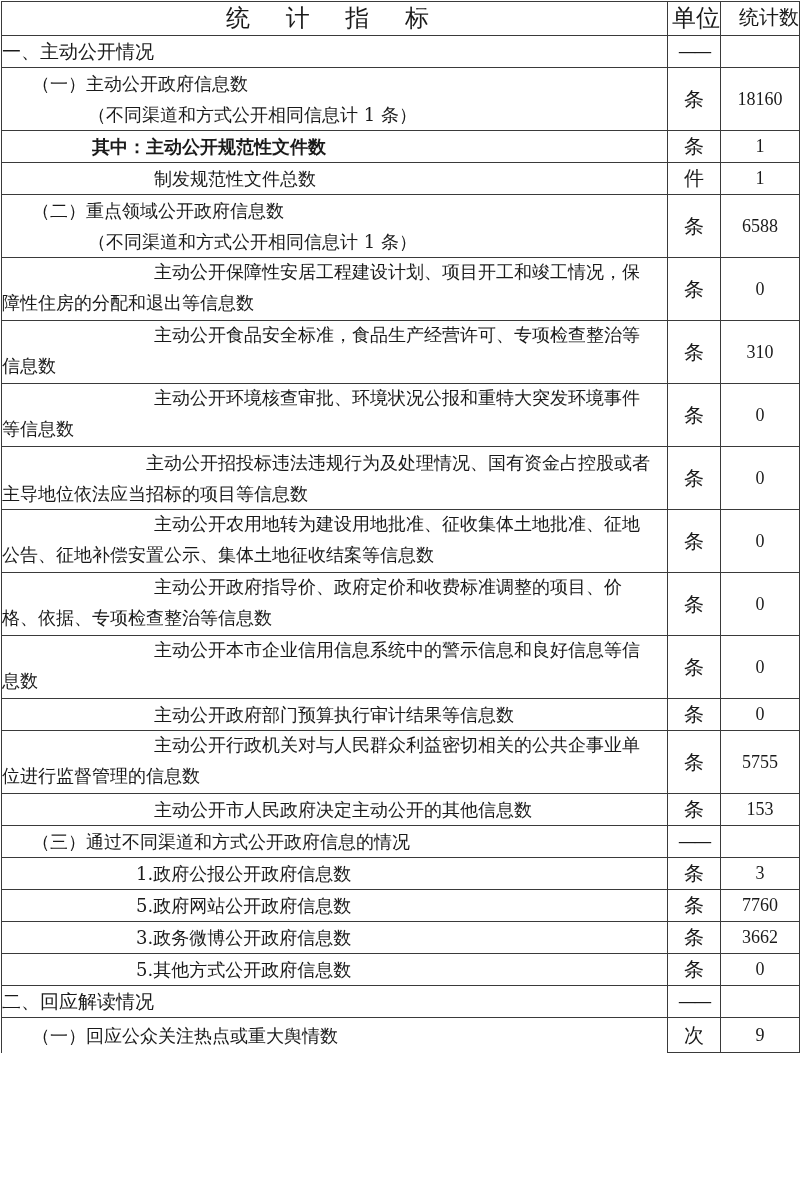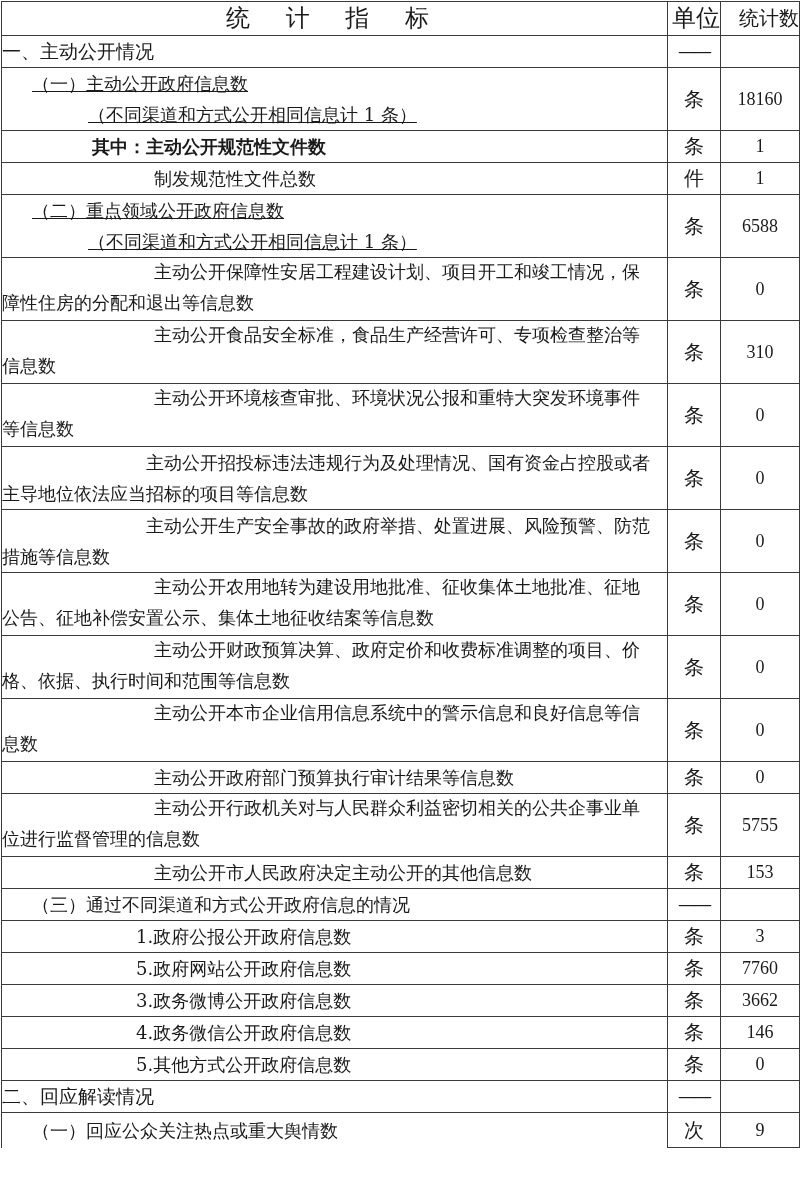--- a/index.html
+++ b/index.html
@@ -15,40 +15,40 @@
   .cnt { text-align: center; font-size: 18px; font-family: "Liberation Serif", "DejaVu Serif", serif; }
   .sec { font-family: "DejaVu Sans", "Liberation Sans", sans-serif; font-size: 19px; }
   .dash { letter-spacing: -2px; font-size: 18px; }
   .ind1 { padding-left: 30px; }
   .ind1b { padding-left: 86px; }
   .ind2 { padding-left: 90px; font-weight: bold; }
   .ind3 { padding-left: 152px; margin-top: 14px; }
   .ind3w { text-indent: 152px; padding-right: 12px; font-family: Liberation Mono, monospace; }
   .ind3x { text-indent: 144px; }
   .ind4 { padding-left: 134px; }
-  .txt { display: block; text-decoration: underline; }
+  .txt { display: block; }
   .r1 td { height: 31px; }
   .r2 td { height: 62px; }
   .bottom-cut { height: 35px; }
 </style>
 </head>
 <body>
 
 <table>
   <colgroup>
       <col class="c1">
       <col class="c2">
       <col class="c3">
     </colgroup>
 
   <tbody>
       <tr class="hdr">
     <td class="title">统 计 指 标</td>
     <td class="unit">单位</td>
-    <td class="cnt" style="font-size:20px;font-family:Liberation Sans, sans-serif;">统计数</td>
+    <td class="cnt" style="font-size:20px;font-family:Liberation Mono, monospace;">统计数</td>
   </tr>
 
   <tr class="r1">
     <td class="sec">一、主动公开情况</td>
     <td class="unit dash">——</td>
     <td class="cnt"></td>
   </tr>
 
   <tr class="r2">
     <td>
@@ -98,34 +98,29 @@
     <td class="unit">条</td>
     <td class="cnt">0</td>
   </tr>
 
   <tr class="r2">
     <td class="ind3x">主动公开招投标违法违规行为及处理情况、国有资金占控股或者主导地位依法应当招标的项目等信息数</td>
     <td class="unit">条</td>
     <td class="cnt">0</td>
   </tr>
 
-  <tr class="r2">
-    <td class="ind3x">主动公开生产安全事故的政府举措、处置进展、风险预警、防范措施等信息数</td>
-    <td class="unit">条</td>
-    <td class="cnt">0</td>
-  </tr>
 
   <tr class="r2">
     <td class="ind3w">主动公开农用地转为建设用地批准、征收集体土地批准、征地公告、征地补偿安置公示、集体土地征收结案等信息数</td>
     <td class="unit">条</td>
     <td class="cnt">0</td>
   </tr>
 
   <tr class="r2">
-    <td class="ind3w">主动公开财政预算决算、政府定价和收费标准调整的项目、价格、依据、执行时间和范围等信息数</td>
+    <td class="ind3w">主动公开政府指导价、政府定价和收费标准调整的项目、价格、依据、专项检查整治等信息数</td>
     <td class="unit">条</td>
     <td class="cnt">0</td>
   </tr>
 
   <tr class="r2">
     <td class="ind3w">主动公开本市企业信用信息系统中的警示信息和良好信息等信息数</td>
     <td class="unit">条</td>
     <td class="cnt">0</td>
   </tr>
 
@@ -164,25 +159,20 @@
     <td class="unit">条</td>
     <td class="cnt">7760</td>
   </tr>
 
   <tr class="r1">
     <td class="ind4">3.政务微博公开政府信息数</td>
     <td class="unit">条</td>
     <td class="cnt">3662</td>
   </tr>
 
-  <tr class="r1">
-    <td class="ind4">4.政务微信公开政府信息数</td>
-    <td class="unit">条</td>
-    <td class="cnt">146</td>
-  </tr>
 
   <tr class="r1">
     <td class="ind4">5.其他方式公开政府信息数</td>
     <td class="unit">条</td>
     <td class="cnt">0</td>
   </tr>
 
   <tr class="r1">
     <td class="sec">二、回应解读情况</td>
     <td class="unit dash">——</td>

